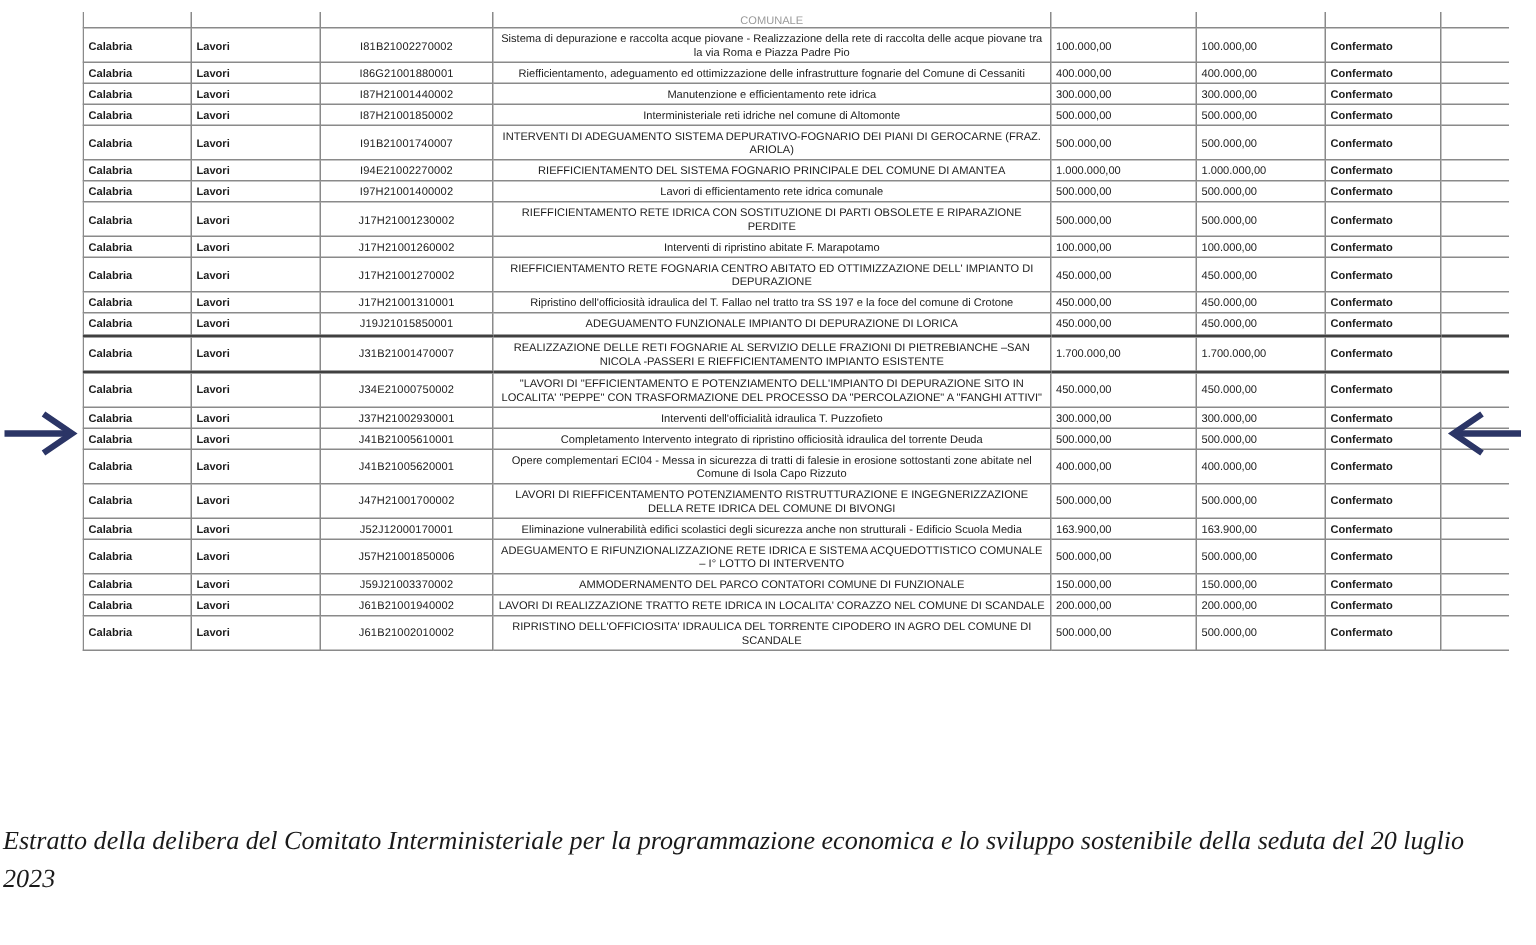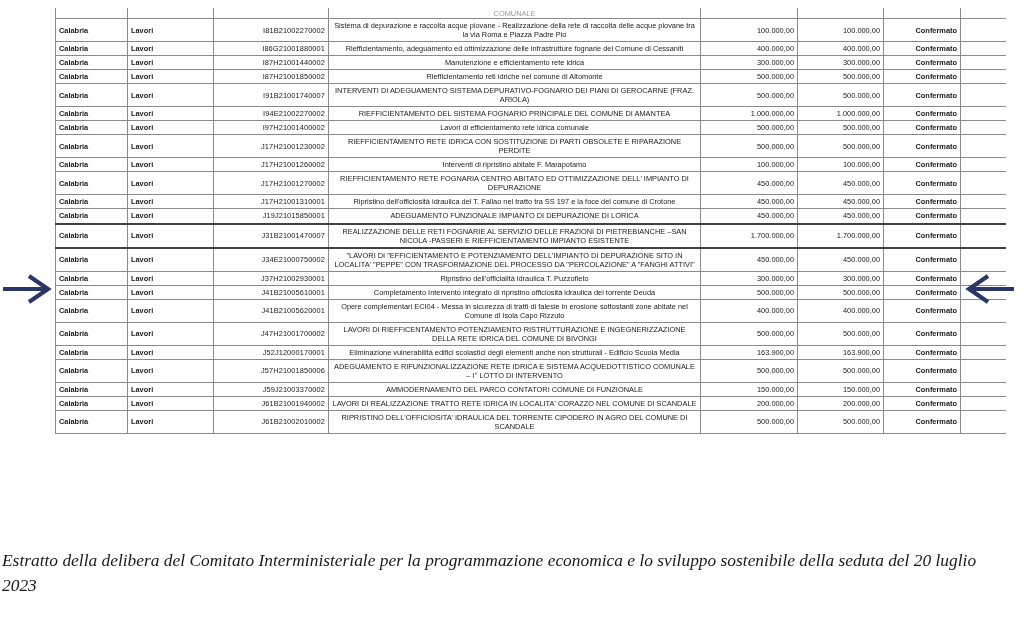--- a/index.html
+++ b/index.html
@@ -57,34 +57,33 @@
   col.c-imp2      { width: 86px; }
   col.c-stato     { width: 77px; }
   col.c-empty     { width: 46px; }
 
   td.cell-regione,
   td.cell-settore {
     text-align: left;
     font-weight: bold;
   }
   td.cell-cup {
-    text-align: right;
+    text-align: center;
     letter-spacing: .1px;
   }
   td.cell-desc {
     text-align: center;
   }
   td.cell-imp1,
   td.cell-imp2 {
-    text-align: right;
     padding-right: 6px;
     white-space: nowrap;
   }
   td.cell-stato {
-    text-align: right;
+    text-align: left;
     font-weight: bold;
   }
   td.cell-empty {
     border-left: 1px solid #8a8a8a;
     border-right: 1px solid #8a8a8a;
     border-top: none;
     border-bottom: none;
   }
 
   
@@ -181,21 +180,21 @@
             <td class="cell-desc">Manutenzione e efficientamento rete idrica</td>
             <td class="cell-imp1">300.000,00</td>
             <td class="cell-imp2">300.000,00</td>
             <td class="cell-stato">Confermato</td>
             <td class="cell-empty"></td>
           </tr>
           <tr>
             <td class="cell-regione">Calabria</td>
             <td class="cell-settore">Lavori</td>
             <td class="cell-cup">I87H21001850002</td>
-            <td class="cell-desc">Riefficientamento reti idriche nel comune di Altomonte</td>
+            <td class="cell-desc">Interministeriale reti idriche nel comune di Altomonte</td>
             <td class="cell-imp1">500.000,00</td>
             <td class="cell-imp2">500.000,00</td>
             <td class="cell-stato">Confermato</td>
             <td class="cell-empty"></td>
           </tr>
           <tr>
             <td class="cell-regione">Calabria</td>
             <td class="cell-settore">Lavori</td>
             <td class="cell-cup">I91B21001740007</td>
             <td class="cell-desc">INTERVENTI DI ADEGUAMENTO SISTEMA DEPURATIVO-FOGNARIO DEI PIANI DI GEROCARNE (FRAZ. ARIOLA)</td>
@@ -291,21 +290,21 @@
             <td class="cell-desc">"LAVORI DI "EFFICIENTAMENTO E POTENZIAMENTO DELL'IMPIANTO DI DEPURAZIONE SITO IN LOCALITA' "PEPPE" CON TRASFORMAZIONE DEL PROCESSO DA "PERCOLAZIONE" A "FANGHI ATTIVI"</td>
             <td class="cell-imp1">450.000,00</td>
             <td class="cell-imp2">450.000,00</td>
             <td class="cell-stato">Confermato</td>
             <td class="cell-empty"></td>
           </tr>
           <tr>
             <td class="cell-regione">Calabria</td>
             <td class="cell-settore">Lavori</td>
             <td class="cell-cup">J37H21002930001</td>
-            <td class="cell-desc">Ripristino dell'officialità idraulica T. Puzzofieto</td>
+            <td class="cell-desc">Interventi dell'officialità idraulica T. Puzzofieto</td>
             <td class="cell-imp1">300.000,00</td>
             <td class="cell-imp2">300.000,00</td>
             <td class="cell-stato">Confermato</td>
             <td class="cell-empty"></td>
           </tr>
           <tr>
             <td class="cell-regione">Calabria</td>
             <td class="cell-settore">Lavori</td>
             <td class="cell-cup">J41B21005610001</td>
             <td class="cell-desc">Completamento Intervento integrato di ripristino officiosità idraulica del torrente Deuda</td>
@@ -331,21 +330,21 @@
             <td class="cell-desc">LAVORI DI RIEFFICENTAMENTO POTENZIAMENTO RISTRUTTURAZIONE E INGEGNERIZZAZIONE DELLA RETE IDRICA DEL COMUNE DI BIVONGI</td>
             <td class="cell-imp1">500.000,00</td>
             <td class="cell-imp2">500.000,00</td>
             <td class="cell-stato">Confermato</td>
             <td class="cell-empty"></td>
           </tr>
           <tr>
             <td class="cell-regione">Calabria</td>
             <td class="cell-settore">Lavori</td>
             <td class="cell-cup">J52J12000170001</td>
-            <td class="cell-desc">Eliminazione vulnerabilità edifici scolastici degli elementi anche non strutturali - Edificio Scuola Media</td>
+            <td class="cell-desc">Eliminazione vulnerabilità edifici scolastici degli sicurezza anche non strutturali - Edificio Scuola Media</td>
             <td class="cell-imp1">163.900,00</td>
             <td class="cell-imp2">163.900,00</td>
             <td class="cell-stato">Confermato</td>
             <td class="cell-empty"></td>
           </tr>
           <tr>
             <td class="cell-regione">Calabria</td>
             <td class="cell-settore">Lavori</td>
             <td class="cell-cup">J57H21001850006</td>
             <td class="cell-desc">ADEGUAMENTO E RIFUNZIONALIZZAZIONE RETE IDRICA E SISTEMA ACQUEDOTTISTICO COMUNALE – I° LOTTO DI INTERVENTO</td>

